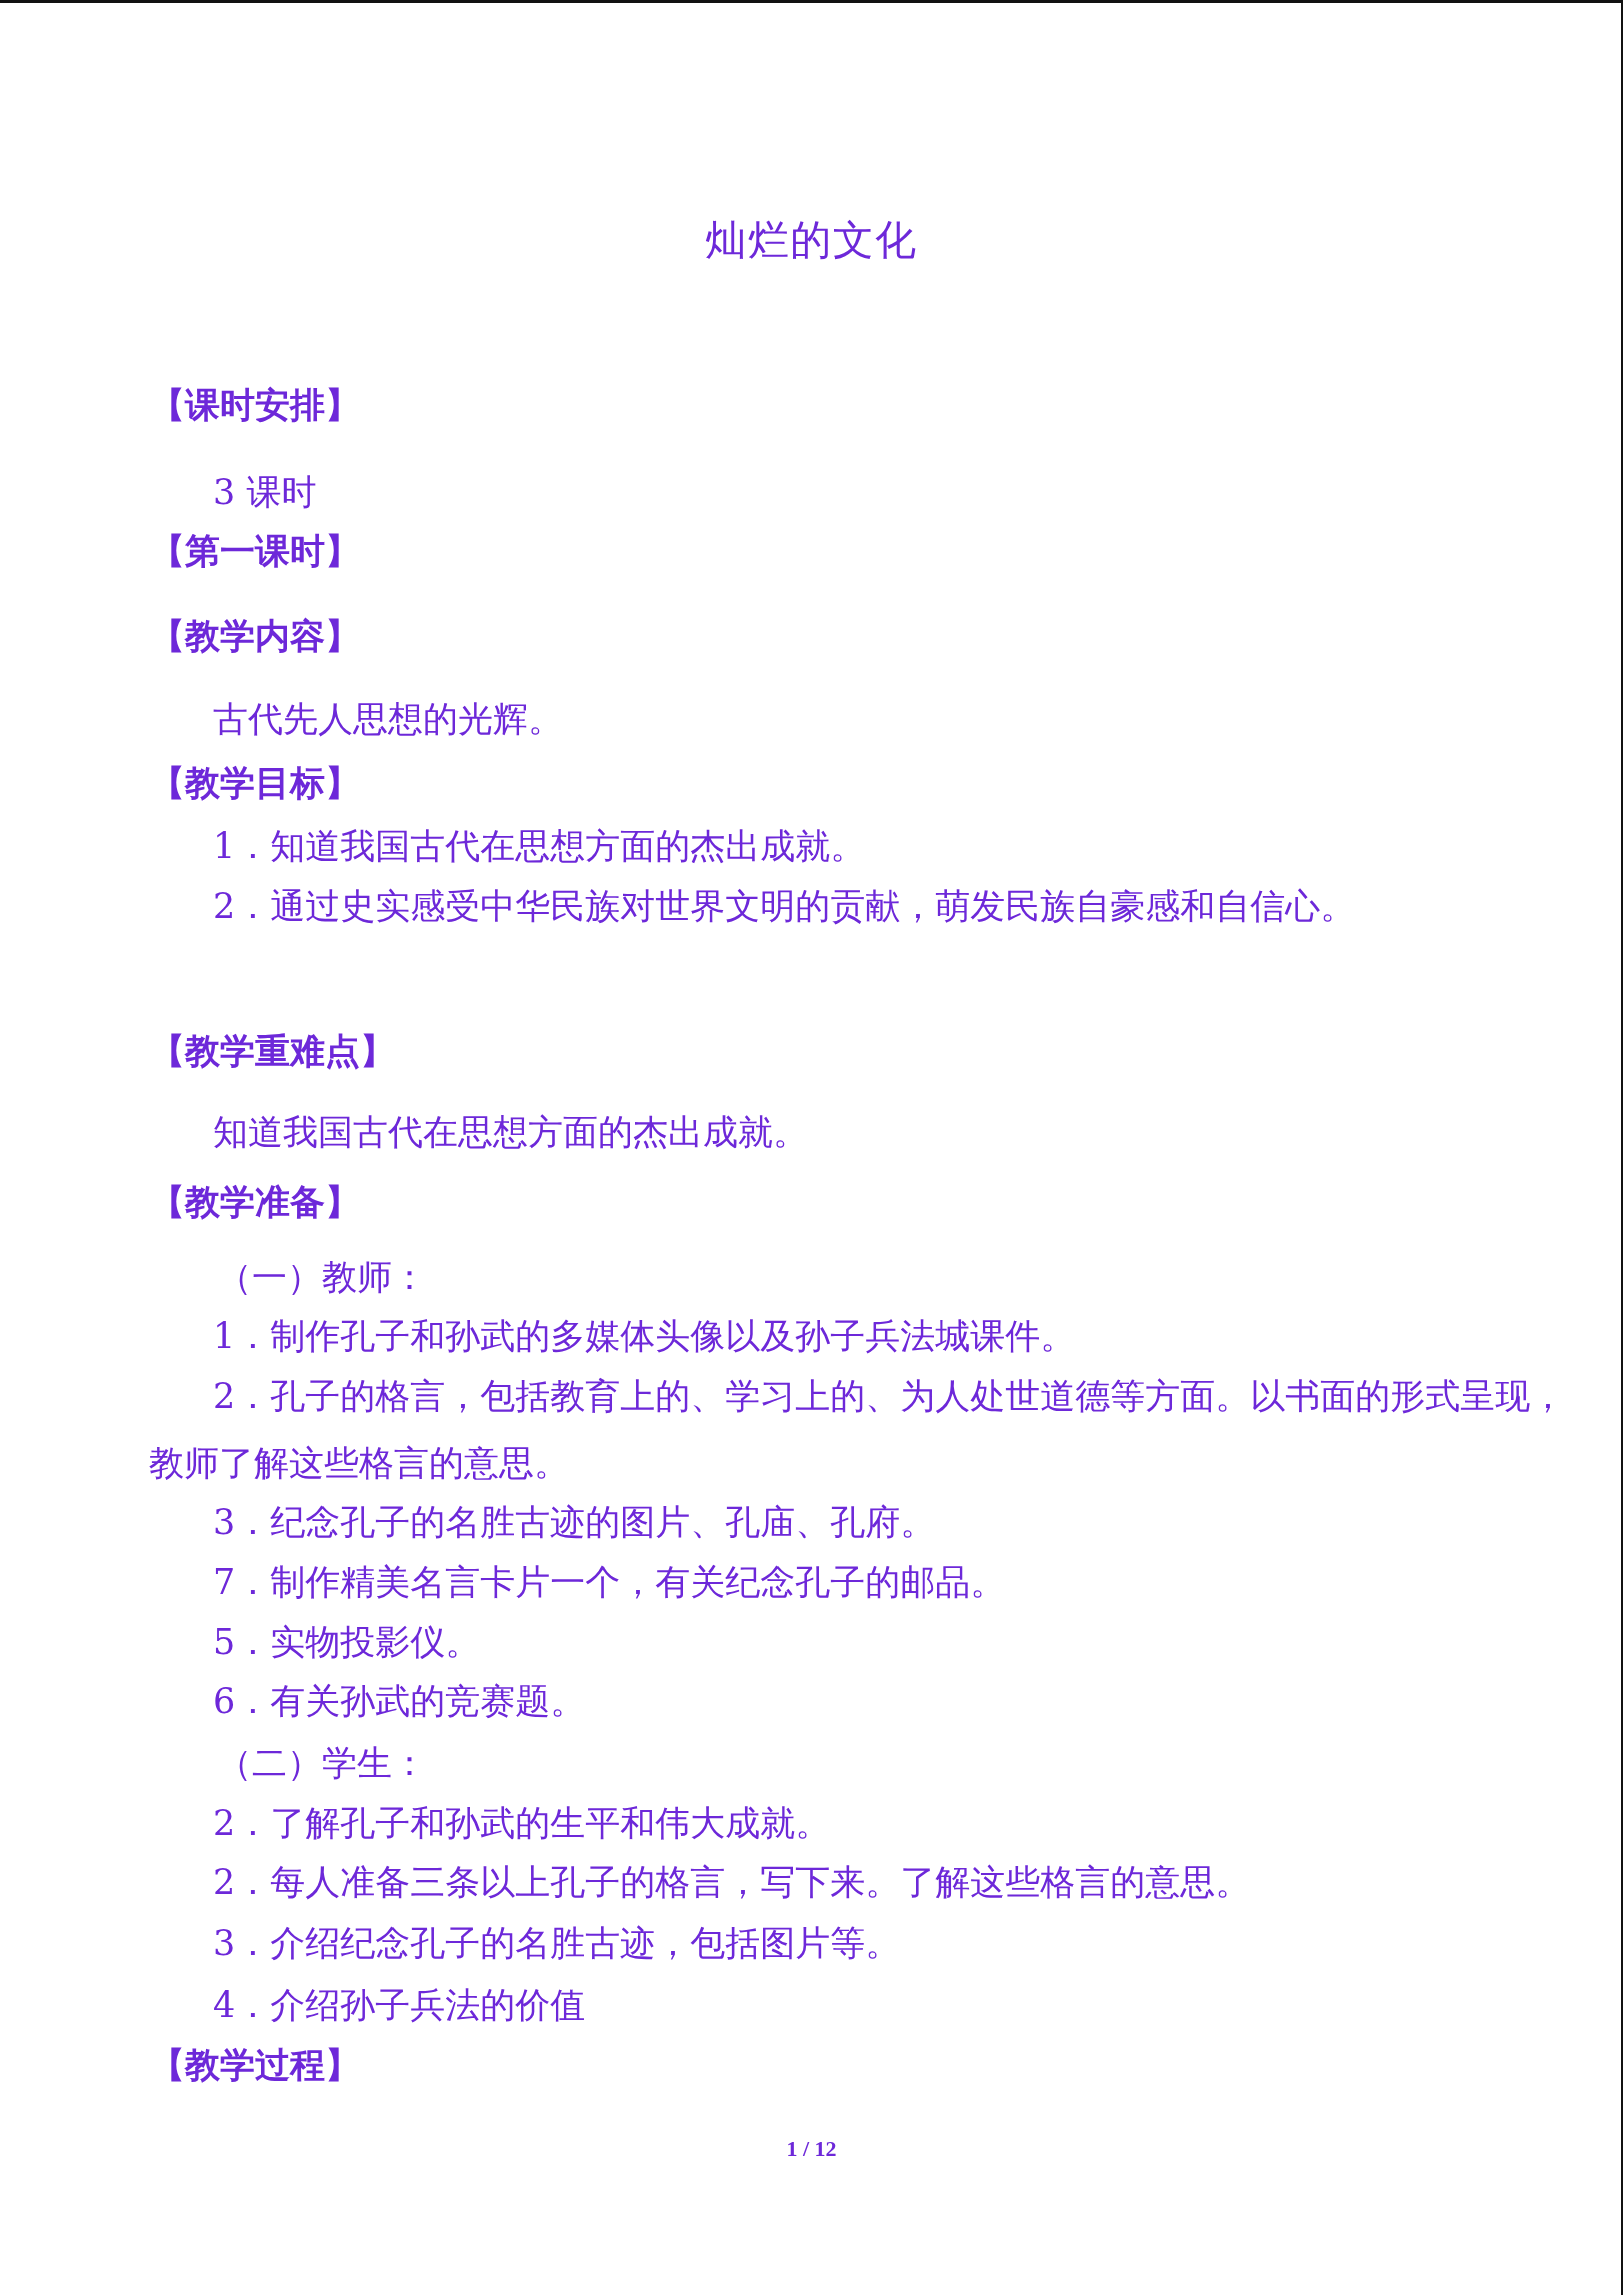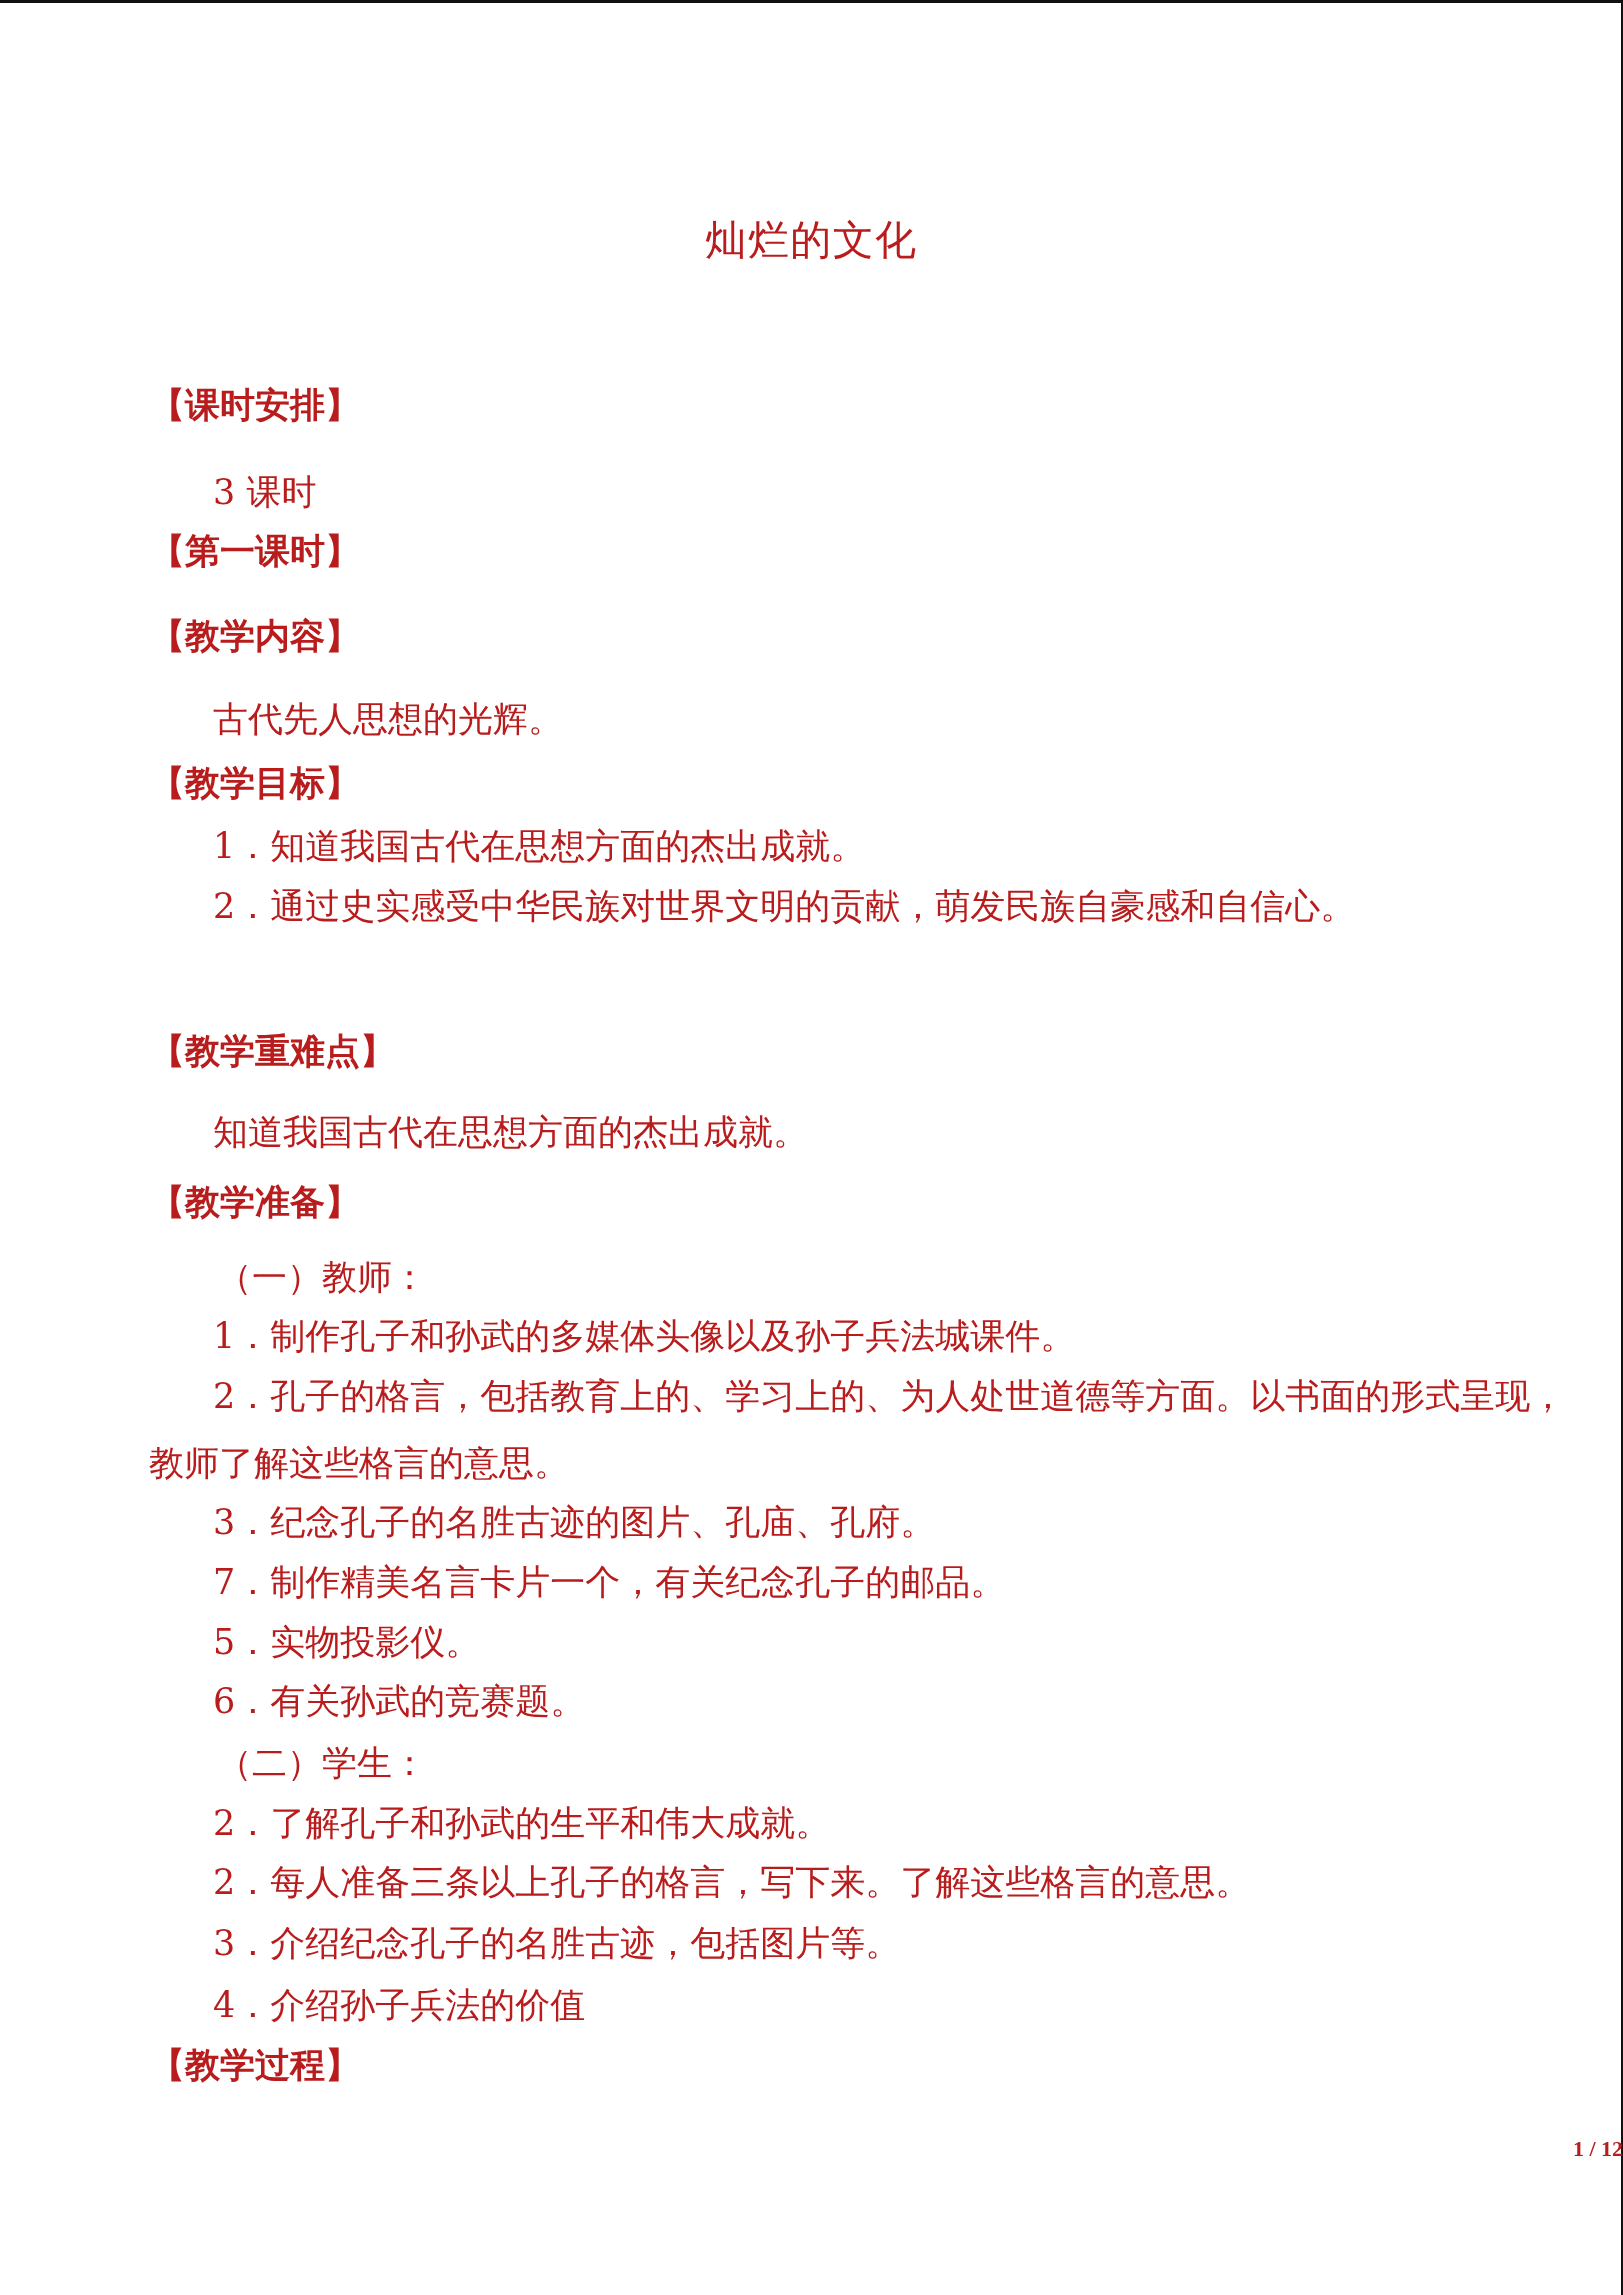--- a/index.html
+++ b/index.html
@@ -5,30 +5,30 @@
   html, body { margin: 0; padding: 0; background: #ffffff; }
   body { width: 1623px; height: 2295px; position: relative; overflow: hidden; }
   .page {
     position: absolute; left: 0; top: 0; width: 1623px; height: 2295px;
     background: #ffffff;
     border-top: 3.4px solid #111111;
     border-right: 2.7px solid #111111;
     box-sizing: border-box;
   }
   .line {
-    position: absolute; white-space: nowrap; color: #b91c1c;
+    position: absolute; white-space: nowrap; color: #6d28d9;
     font-family: "DejaVu Serif", "Liberation Serif", serif;
     line-height: 1;
   }
   .title { font-size: 41px; font-family: "DejaVu Sans", "Liberation Sans", sans-serif; left: 0; width: 1623px; text-align: center; top: 217px; letter-spacing: 1.4px; }
   .heading { font-size: 35px; font-weight: bold; font-family: "DejaVu Sans", "Liberation Sans", sans-serif; left: 150px; }
   .body { font-size: 35px; left: 213px; }
   .body.flush { left: 149px; }
   .body.sub { left: 217px; }
-  .footer { font-size: 22px; font-weight: bold; font-family: "Liberation Serif", "DejaVu Serif", serif; left: 0; width: 1623px; text-align: right; top: 2135px; }
+  .footer { font-size: 22px; font-weight: bold; font-family: "Liberation Serif", "DejaVu Serif", serif; left: 0; width: 1623px; text-align: center; top: 2135px; }
 </style>
 </head>
 <body>
 
 <div class="page">
 
   <div class="line title">灿烂的文化</div>
 
   <div class="line heading" style="top:385px">【课时安排】</div>
   <div class="line body" style="top:472px">3 课时</div>

